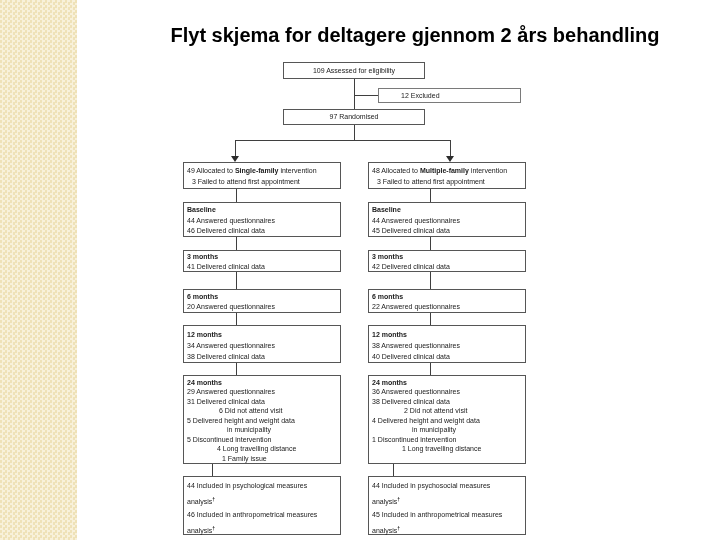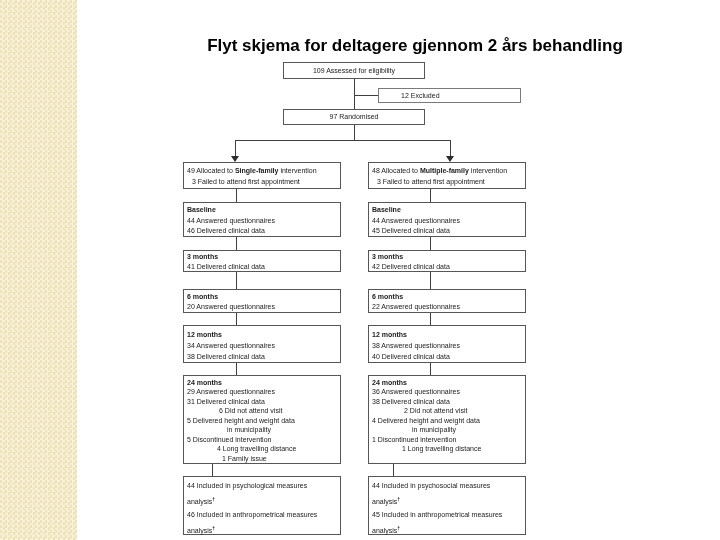--- a/index.html
+++ b/index.html
@@ -2,22 +2,22 @@
 <html><head>
 <meta charset="utf-8">
 <style>
   html,body{margin:0;padding:0;background:#fff;}
   .slide{position:relative;width:720px;height:540px;background:#ffffff;overflow:hidden;
          font-family:"Liberation Sans",sans-serif;color:#1a1a1a;}
   .side-strip{position:absolute;left:0;top:0;width:77px;height:540px;
     background-color:#efe2b8;
     background-image:conic-gradient(#f8f1da 25%, transparent 0 50%, #f8f1da 0 75%, transparent 0);
     background-size:5px 5px;}
-  .title{position:absolute;left:110px;right:0;top:24px;margin:12px;
-    font-size:17px;font-weight:700;color:#000;text-align:center;letter-spacing:0;}
+  .title{position:absolute;left:110px;right:0;top:24px;margin:0;
+    font-size:20px;font-weight:700;color:#000;text-align:center;letter-spacing:0;}
   
   .box{position:absolute;border:1px solid #565656;background:#fff;box-sizing:border-box;
        font-size:7px;color:#1a1a1a;}
   .cbox{text-align:center;}
   .lcol{left:183px;width:158px;}
   .rcol{left:368px;width:158px;}
   .ln{padding-left:3px;white-space:nowrap;}
   .bh{font-weight:700;}
   .ind-note{padding-left:8px;}
   .ind1{padding-left:35px;}

